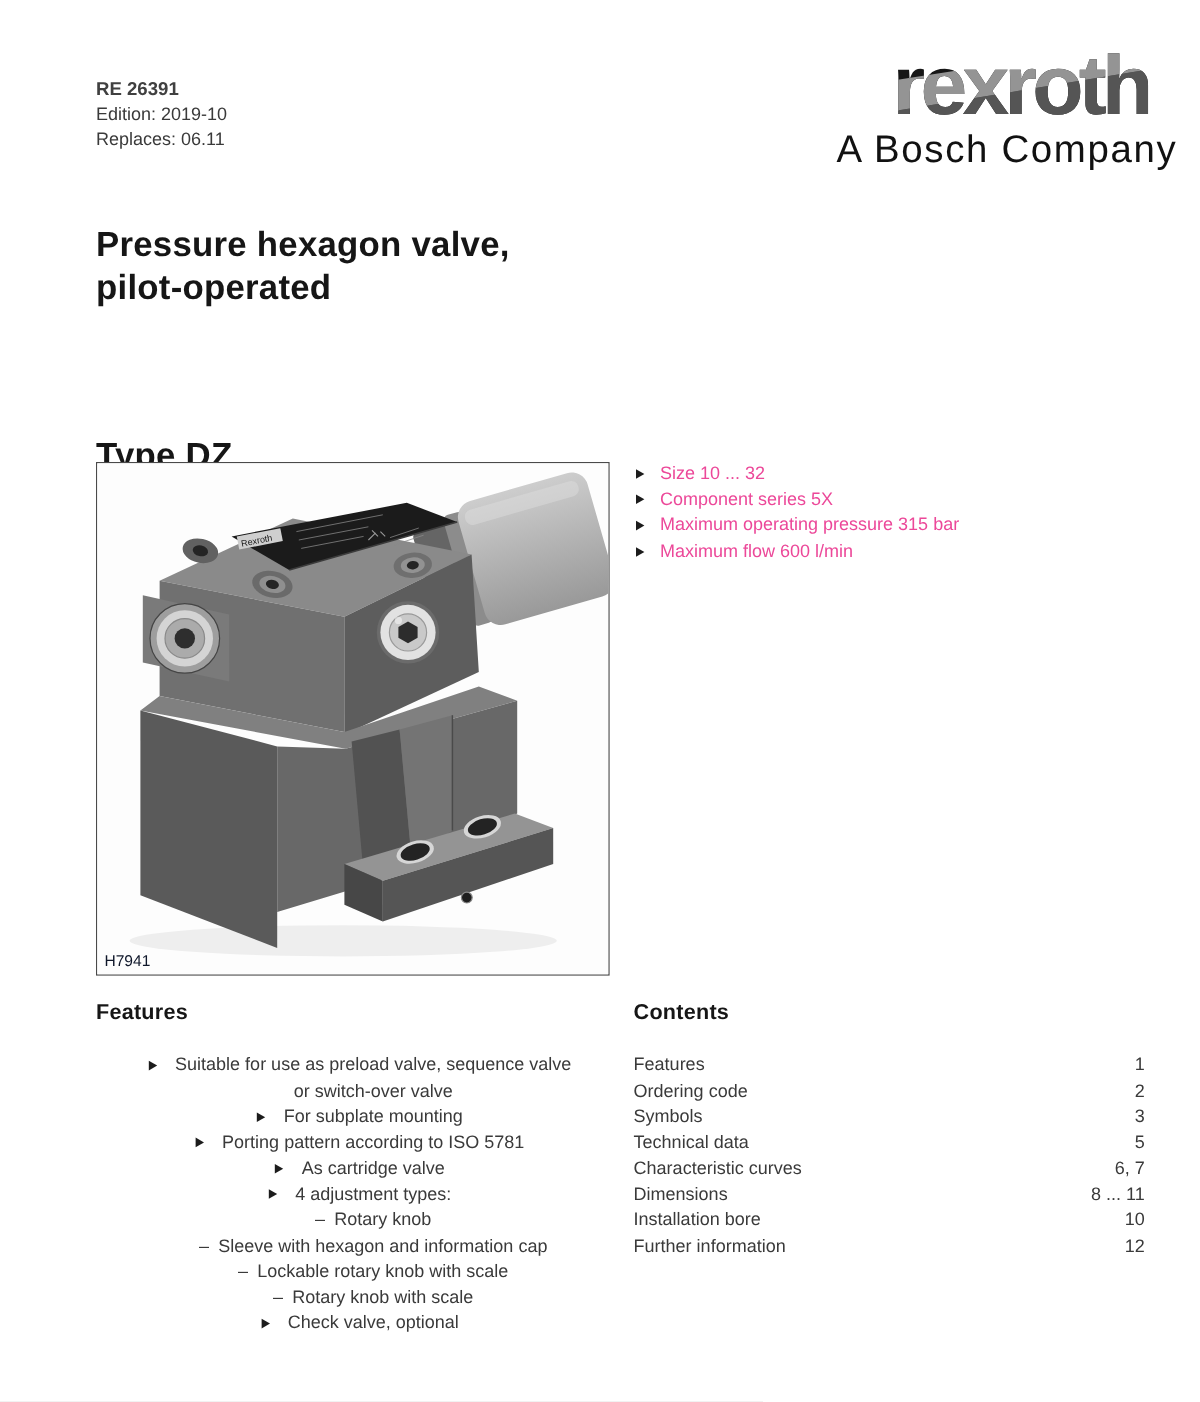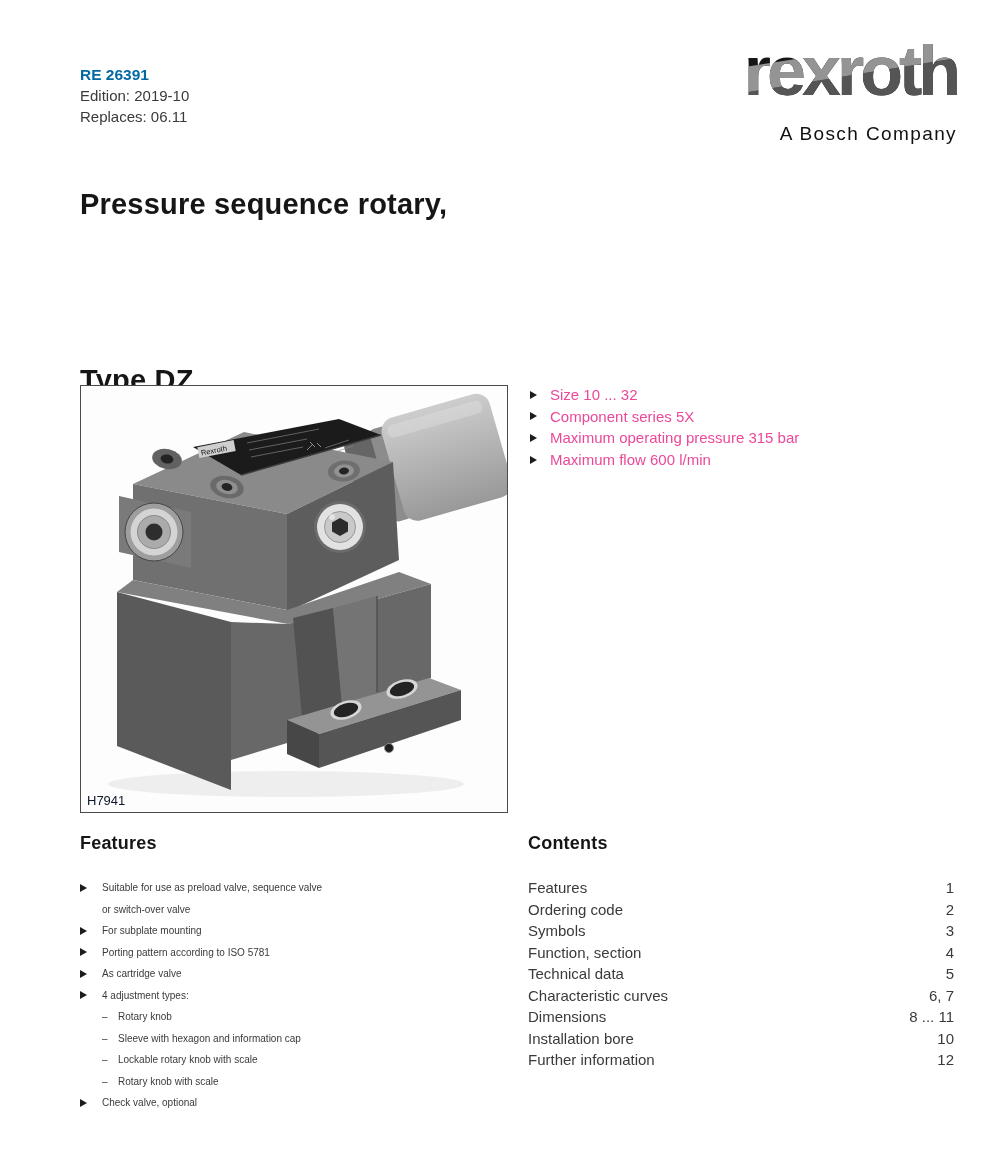--- a/index.html
+++ b/index.html
@@ -4,44 +4,44 @@
 <style>
   * { margin:0; padding:0; box-sizing:border-box; }
   html,body { background:#e8e8e8; }
   .page {
     position:relative; width:1000px; height:1168px; background:#ffffff;
     font-family:"Liberation Sans", sans-serif; color:#3a3a3a; overflow:hidden;
     margin:0 auto;
   }
   
   .doc-meta { position:absolute; left:80px; top:64px; font-size:15px; line-height:21px; color:#3a3a3a; }
-  .doc-meta .docnum { font-weight:bold; color:#0369a1; font-size:15.5px; }
+  .doc-meta .docnum { font-weight:bold; color:#404040; font-size:15.5px; }
   
   .brand { position:absolute; top:40px; right:43px; width:260px; text-align:right; }
   .brand svg { display:block; margin-left:auto; }
-  .brand .tagline { font-size:19px; letter-spacing:1.4px; color:#111; line-height:28px; margin-top:18px; white-space:nowrap; }
+  .brand .tagline { font-size:32px; letter-spacing:1.4px; color:#111; line-height:28px; margin-top:8px; white-space:nowrap; }
   
   .title { position:absolute; left:80px; top:186px; font-size:29px; font-weight:bold; color:#161616; line-height:36px; letter-spacing:0.2px; }
   .type-line { position:absolute; left:80px; top:316px; font-size:29px; font-weight:bold; color:#161616; letter-spacing:0.2px;margin-top:48px; }
   
   .photo-frame { position:absolute; left:80px; top:385px; width:428px; height:428px; border:1px solid #4a4a4a; background:#fdfdfd; }
   .photo-frame svg { position:absolute; left:0; top:0; }
   .figure-id { position:absolute; left:6px; bottom:4px; font-size:13px; color:#0f172a; background:transparent; }
   
   .tri { display:inline-block; width:0; height:0; border-left:7.5px solid #1c1c1c; border-top:4.8px solid transparent; border-bottom:4.8px solid transparent; }
   .highlights { position:absolute; left:530px; top:384px; width:440px; }
   .h-row { display:flex; align-items:center; height:21.6px; font-size:15px; color:#ec4899; }
   .h-row .mk { width:20px; flex:none; display:flex; align-items:center; }
   
   .sec-head { position:absolute; font-size:18px; font-weight:bold; color:#161616; letter-spacing:0.2px; }
   .sec-head.features { left:80px; top:833px; }
   .sec-head.contents { left:528px; top:833px; }
   
   .features-list { position:absolute; left:80px; top:877px; width:440px; }
-  .f-row { display:flex; align-items:center; height:21.5px; font-size:10px; color:#3a3a3a; white-space:nowrap; }
+  .f-row { display:flex; align-items:center; height:21.5px; font-size:15px; color:#3a3a3a; white-space:nowrap;justify-content:center; }
   .f-row .mk { width:22px; flex:none; display:flex; align-items:center; }
   .f-row .dashmk { width:16px; flex:none; color:#3a3a3a; }
   
   .contents-list { position:absolute; left:528px; top:877px; width:426px; }
   .c-row { display:flex; justify-content:space-between; align-items:center; height:21.5px; font-size:15px; color:#3a3a3a; }
   .c-row .pg { text-align:right; }
 </style>
 </head>
 <body>
 
@@ -64,21 +64,22 @@
           </clipPath>
       </defs>
       <text x="245" y="55" text-anchor="end" font-family="Liberation Sans, sans-serif" font-size="70" font-weight="bold" letter-spacing="-4" fill="#161616">rexroth</text>
       <text x="245" y="55" text-anchor="end" font-family="Liberation Sans, sans-serif" font-size="70" font-weight="bold" letter-spacing="-4" fill="#555555" clip-path="url(#swoosh-dark)">rexroth</text>
       <text x="245" y="55" text-anchor="end" font-family="Liberation Sans, sans-serif" font-size="70" font-weight="bold" letter-spacing="-4" fill="#949494" clip-path="url(#swoosh-band)">rexroth</text>
     </svg>
     <div class="tagline">A Bosch Company</div>
   </div>
 
   <div class="title">
-    <div>Pressure sequence rotary,</div>
+    <div>Pressure hexagon valve,</div>
+    <div>pilot-operated</div>
   </div>
   <div class="type-line">Type DZ</div>
 
   <div class="photo-frame">
     <svg width="426" height="426" viewBox="0 0 426 426" aria-hidden="true">
       <defs>
         <linearGradient id="capGrad" x1="0" y1="0" x2="0" y2="1">
           <stop offset="0" stop-color="#cdcdcd"></stop>
             <stop offset="1" stop-color="#999999"></stop>
         </linearGradient>
@@ -272,24 +273,20 @@
       </div>
     <div class="c-row">
         <span>Ordering code</span>
         <span class="pg">2</span>
       </div>
     <div class="c-row">
         <span>Symbols</span>
         <span class="pg">3</span>
       </div>
     <div class="c-row">
-        <span>Function, section</span>
-        <span class="pg">4</span>
-      </div>
-    <div class="c-row">
         <span>Technical data</span>
         <span class="pg">5</span>
       </div>
     <div class="c-row">
         <span>Characteristic curves</span>
         <span class="pg">6, 7</span>
       </div>
     <div class="c-row">
         <span>Dimensions</span>
         <span class="pg">8 ... 11</span>

